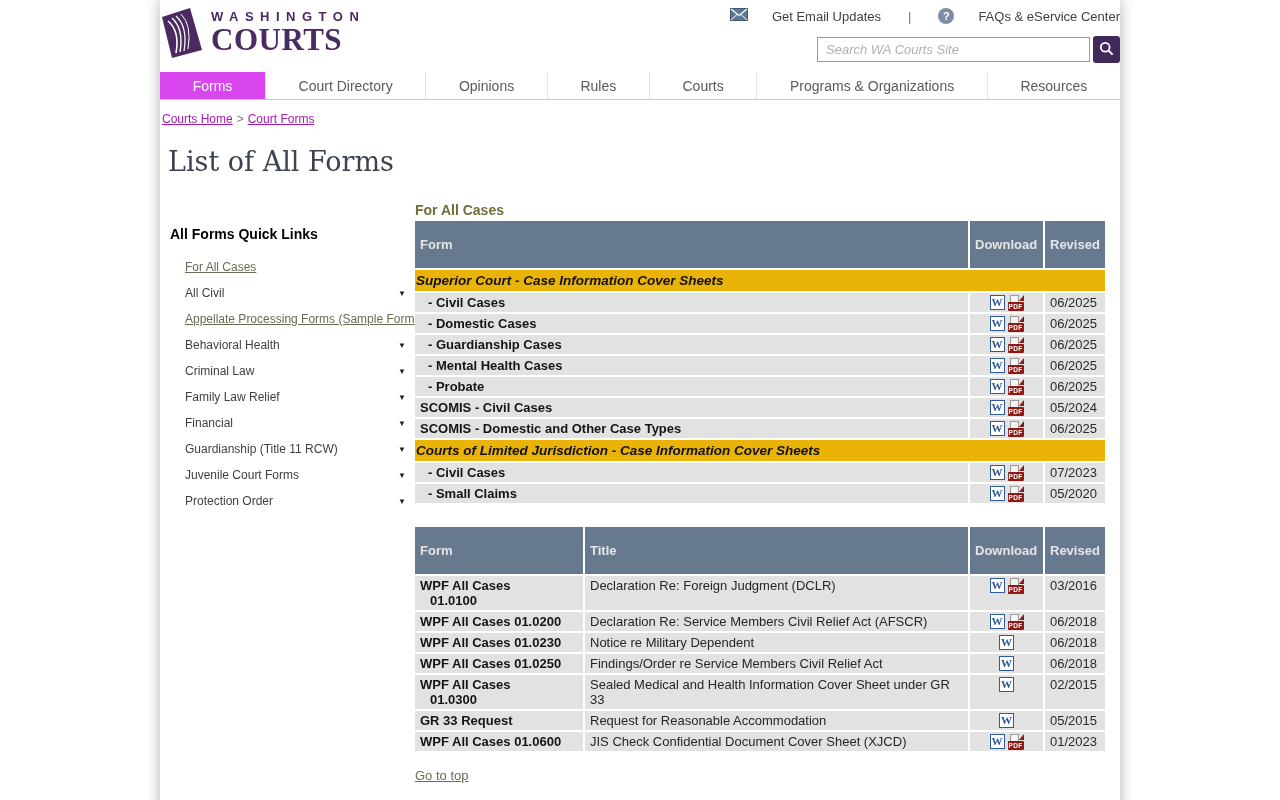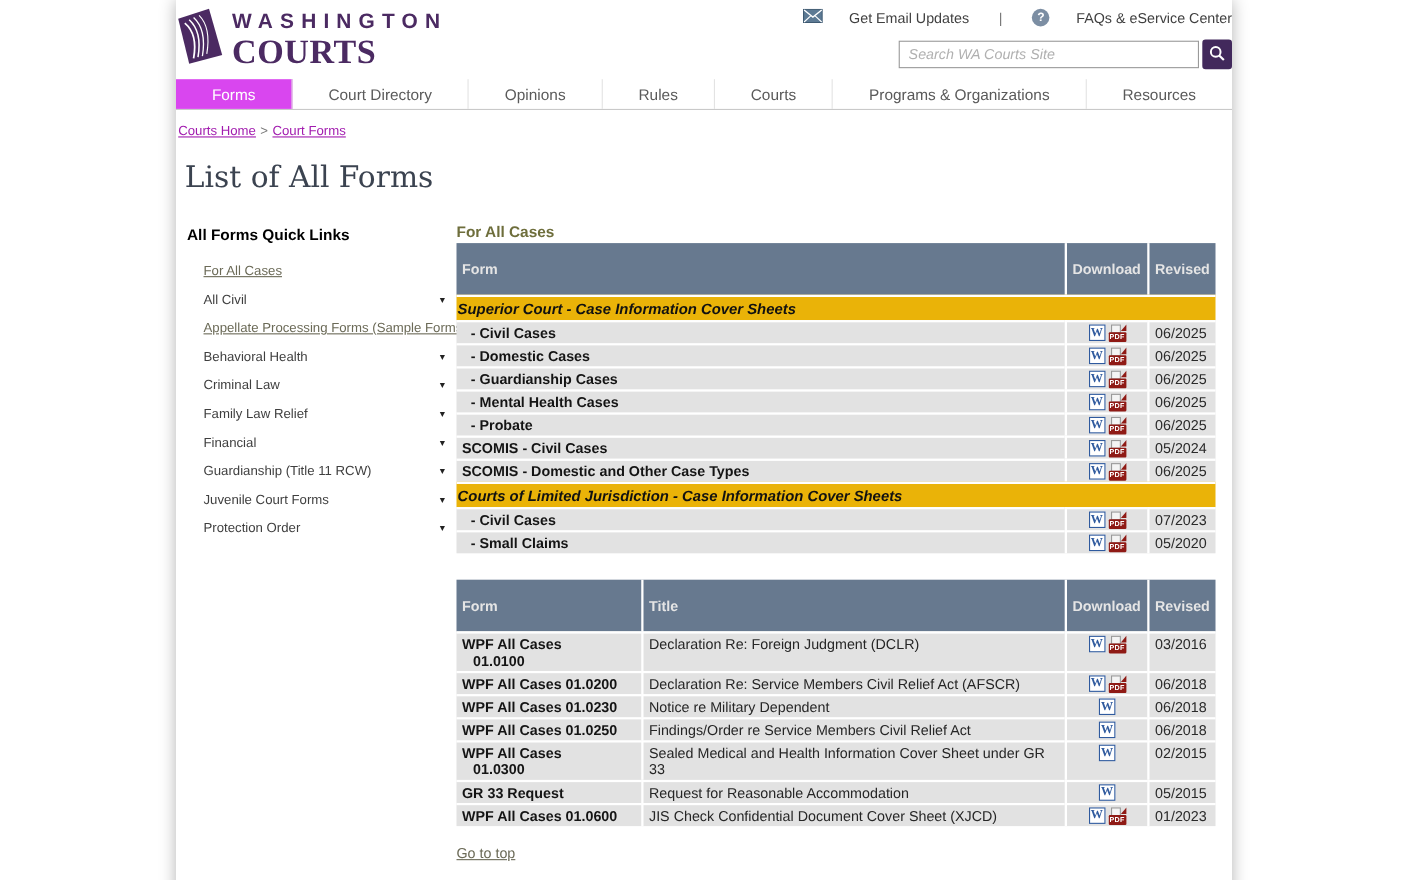--- a/index.html
+++ b/index.html
@@ -8,21 +8,21 @@
 
   .shell {
     width: 960px; min-height: 800px; margin-left: 160px; background: #fff;
     box-shadow: 0 0 14px rgba(0,0,0,0.30); position: relative;
   }
 
   
   .hdr { position: relative; height: 72px; }
   .logo { position: absolute; left: 0; top: 7px; display: flex; align-items: flex-start; cursor: pointer; }
   .logo-mark { margin-right: 7px; }
-  .logo-text .l1 { color: #4b2a62; font-size: 19px; font-weight: bold; letter-spacing: 6.5px; margin-top: 2px; }
+  .logo-text .l1 { color: #4b2a62; font-size: 13px; font-weight: bold; letter-spacing: 6.5px; margin-top: 2px; }
   .logo-text .l2 { color: #4b2a62; font-size: 31px; font-weight: bold; font-family: "Liberation Serif", serif; letter-spacing: 0.5px; line-height: 1.0; }
   .top-right { position: absolute; right: 0; top: 8px; display: flex; align-items: center; gap: 24px; font-size: 13px; color: #3f3f3f; }
   .top-right a { color: #3f3f3f; text-decoration: none; cursor: pointer; }
   .tr-sep { color: #777; margin: 0 3px; }
   .q-icon { width: 16px; height: 16px; border-radius: 50%; background: #7c8ea3; color: #fff; font-size: 11px; font-weight: bold; display: inline-flex; align-items: center; justify-content: center; }
   .search-row { position: absolute; right: 0; top: 36px; display: flex; align-items: center; }
   .search-input { width: 273px; height: 25px; border: 1px solid #9a9a9a; padding: 0 8px; font-size: 13px; color: #333; font-family: "Liberation Sans", sans-serif; }
   .search-input::placeholder { color: #b0b0b0; font-style: italic; }
   .search-btn { width: 27px; height: 27px; margin-left: 3px; background: #42295c; border: none; border-radius: 3px; cursor: pointer; display: flex; align-items: center; justify-content: center; }
 
@@ -34,21 +34,21 @@
 
   
   .crumbs { margin: 12px 0 0 2px; font-size: 12px; color: #777; }
   .crumbs a { color: #a21caf; text-decoration: underline; cursor: pointer; }
   .crumb-sep { margin: 0 4px; }
   h1.page-title { font-family: "DejaVu Serif", "Liberation Serif", serif; font-weight: normal; font-size: 27px; color: #3b4350; margin: 20px 0 0 8px; }
 
   
   .main { display: flex; margin-top: 6px; }
   .sidebar { width: 250px; flex: 0 0 250px; padding: 22px 0 0 10px; }
-  .sb-head { font-size: 14px; font-weight: bold; color: #000; margin-bottom: 12px; }
+  .sb-head { font-size: 14px; font-weight: bold; color: #000; margin-bottom: 12px; margin-top: 21px; }
   .sb-item { display: flex; align-items: center; justify-content: space-between; padding: 6px 4px 6px 15px; font-size: 12px; color: #3f3f3f; cursor: pointer; white-space: nowrap; }
   .sb-item .lbl-link { color: #6b6a57; text-decoration: underline; }
   .sb-arrow { font-size: 8px; color: #222; margin-left: 6px; }
 
   .content { flex: 1; padding: 0 0 0 5px; }
   .section-head { color: #6e6e3c; font-size: 14px; font-weight: bold; margin-bottom: 3px; }
 
   
   table.tbl { width: 690px; border-collapse: separate; border-spacing: 0; table-layout: fixed; }
   .tbl th { background: #67798f; color: #e5e5e5; text-align: left; font-size: 13px; font-weight: bold; padding: 16px 5px; border-left: 2px solid #fff; }

